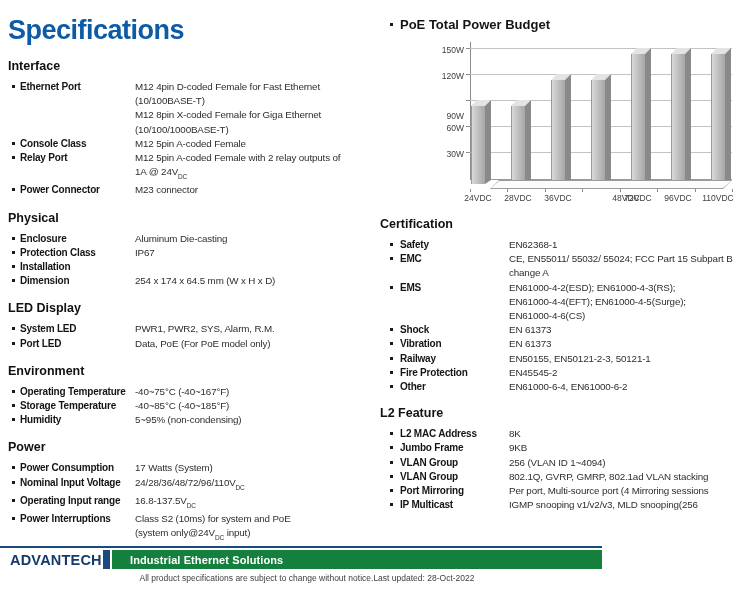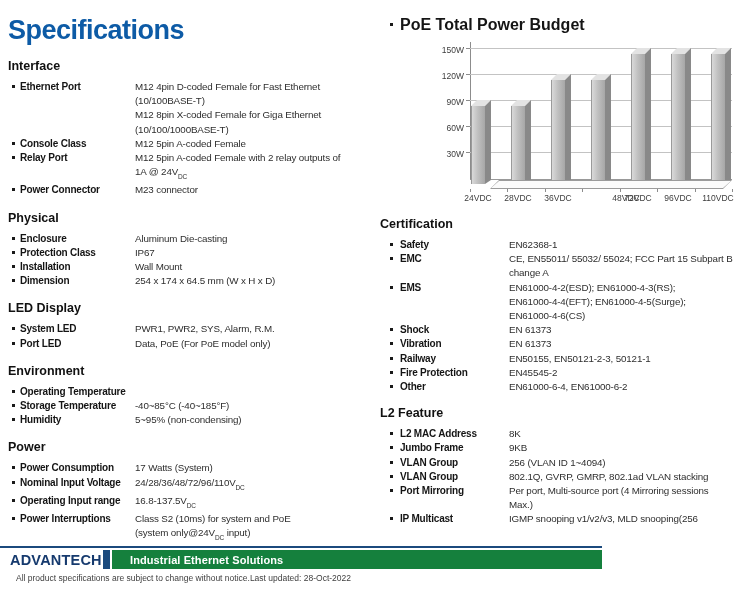--- a/index.html
+++ b/index.html
@@ -25,21 +25,21 @@
   .bullet::after { content:""; position:absolute; left:0; top:5px; width:3px; height:3px; background:#1a1a1a; }
   .lbl { font-weight:bold; font-size:10px; color:#151515; letter-spacing:-0.2px; white-space:nowrap; }
   .col-left  .lbl { flex:0 0 115px; }
   .col-right .lbl { flex:0 0 109px; }
   .val { flex:1; color:#2e2e2e; letter-spacing:-0.15px; }
   .vline { display:block; white-space:nowrap; }
   sub { font-size:6.5px; position:relative; bottom:-1px; }
 
   
   .poe-title-row { display:flex; padding-left:10px; line-height:14px; }
-  .poe-title { font-weight:bold; font-size:16px; color:#151515; }
+  .poe-title { font-weight:bold; font-size:13px; color:#151515; }
 
   
   .chart { margin:8px 0 0 58px; width:296px; }
   .chart-inner { position:relative; height:149px; }
   .ygutter { position:absolute; left:0; top:0; width:30px; height:140px; }
   .ylabel { position:absolute; right:4px; width:30px; text-align:right; font-size:8.5px; color:#3d3d3d; }
   .plot { position:absolute; left:32px; right:2px; top:0; height:140px; border-bottom:1px solid #999; }
   .yaxis { position:absolute; left:0; bottom:0; width:1px; height:137px; background:#8c8c8c; }
   .gridline { position:absolute; left:0; right:0; height:1px; background:#c3c3c3; }
   .ytick { position:absolute; left:-4px; width:4px; height:1px; background:#8c8c8c; }
@@ -61,21 +61,21 @@
 
   
   .footer { position:absolute; left:0; top:546px; width:602px; }
   .footer-rule { height:2px; background:#1b4a7d; }
   .footer-bar-row { display:flex; height:19px; margin-top:2px; }
   .logo-box { flex:0 0 103px; display:flex; align-items:center; padding-left:10px; }
   .logo-text { font-size:14.5px; font-weight:800; color:#163a6e; letter-spacing:0.2px; }
   .logo-divider { flex:0 0 7px; background:#1b4a7d; }
   .banner { flex:1; margin-left:2px; background:#15803d; color:#fff; display:flex; align-items:center;
             padding-left:18px; font-size:11px; font-weight:bold; letter-spacing:0.1px; }
-  .footer-meta { display:flex; justify-content:flex-start; padding:4px 4px 0 16px; font-size:8.5px; color:#404040; }
+  .footer-meta { display:flex; justify-content:center; padding:4px 4px 0 16px; font-size:8.5px; color:#404040; }
 </style>
 </head>
 <body>
 
 <div id="page">
   <div id="content">
 
     <div class="col-left">
       <h1 class="title">Specifications</h1>
 
@@ -116,21 +116,20 @@
         <span class="val">Aluminum Die-casting</span>
       </div>
       <div class="row">
         <span class="bullet"></span>
         <span class="lbl">Protection Class</span>
         <span class="val">IP67</span>
       </div>
       <div class="row">
         <span class="bullet"></span>
         <span class="lbl">Installation</span>
-        <span class="val">Wall Mount</span>
       </div>
       <div class="row">
         <span class="bullet"></span>
         <span class="lbl">Dimension</span>
         <span class="val">254 x 174 x 64.5 mm (W x H x D)</span>
       </div>
 
       <div class="sec-heading">LED Display</div>
       <div class="row">
         <span class="bullet"></span>
@@ -140,20 +139,21 @@
       <div class="row">
         <span class="bullet"></span>
         <span class="lbl">Port LED</span>
         <span class="val">Data, PoE (For PoE model only)</span>
       </div>
 
       <div class="sec-heading">Environment</div>
       <div class="row">
         <span class="bullet"></span>
         <span class="lbl">Operating Temperature</span>
+        <span class="val">-40~75°C (-40~167°F)</span>
       </div>
       <div class="row">
         <span class="bullet"></span>
         <span class="lbl">Storage Temperature</span>
         <span class="val">-40~85°C (-40~185°F)</span>
       </div>
       <div class="row">
         <span class="bullet"></span>
         <span class="lbl">Humidity</span>
         <span class="val">5~95% (non-condensing)</span>
@@ -193,21 +193,21 @@
       <div class="poe-title-row">
         <span class="bullet"></span>
         <span class="poe-title">PoE Total Power Budget</span>
       </div>
 
       <div class="chart">
         <div class="chart-inner">
           <div class="ygutter">
               <div class="ylabel" style="bottom: 21px; text-align: right;">30W</div>
               <div class="ylabel" style="bottom: 47px;">60W</div>
-              <div class="ylabel" style="bottom: 73px;">90W</div>
+              <div class="ylabel" style="bottom: 59px;">90W</div>
               <div class="ylabel" style="bottom: 99px;">120W</div>
               <div class="ylabel" style="bottom: 125px;">150W</div>
             </div>
           <div class="plot">
             <div class="yaxis"></div>
           <div class="gridline" style="bottom: 26px;"></div>
               <div class="ytick" style="bottom: 26px;"></div>
               <div class="gridline" style="bottom: 52px;"></div>
               <div class="ytick" style="bottom: 52px;"></div>
               <div class="gridline" style="bottom: 78px;"></div>
@@ -341,21 +341,20 @@
       <div class="row">
         <span class="bullet"></span>
         <span class="lbl">VLAN Group</span>
         <span class="val">802.1Q, GVRP, GMRP, 802.1ad VLAN stacking</span>
       </div>
       <div class="row">
         <span class="bullet"></span>
         <span class="lbl">Port Mirroring</span>
         <span class="val">
           <span class="vline">Per port, Multi-source port (4 Mirroring sessions</span>
-          <span class="vline">Max.)</span>
         </span>
       </div>
       <div class="row">
         <span class="bullet"></span>
         <span class="lbl">IP Multicast</span>
         <span class="val">
           <span class="vline">IGMP snooping v1/v2/v3, MLD snooping(256</span>
         </span>
       </div>
     </div>

